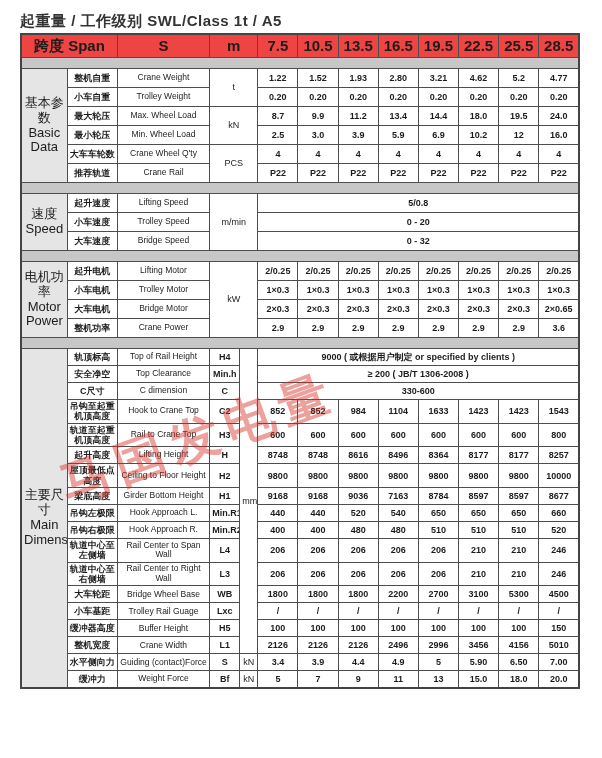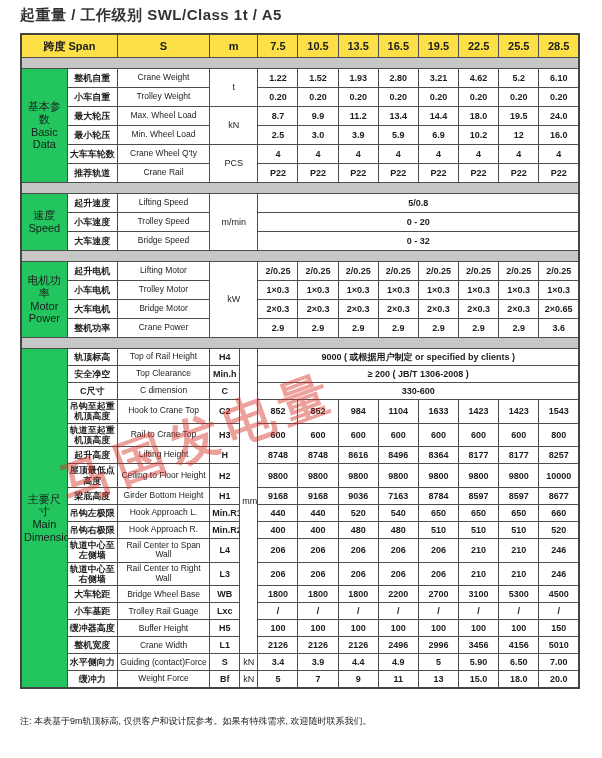--- a/index.html
+++ b/index.html
@@ -2,36 +2,36 @@
 <html><head>
 <meta charset="utf-8">
 <style>
   html,body{margin:0;padding:0;}
   body{
     width:602px;height:758px;position:relative;background:#ffffff;
     font-family:"Liberation Sans","DejaVu Sans",sans-serif;color:#1c1c1c;
     overflow:hidden;
   }
   .title{
-    position:absolute;left:20px;top:6px;font-size:15px;font-weight:bold;
+    position:absolute;left:20px;top:12px;font-size:15px;font-weight:bold;
     color:#333333;letter-spacing:0.5px;
   }
   table.spec{
     position:absolute;left:20px;top:33px;width:560px;
     border-collapse:collapse;table-layout:fixed;
     border:2px solid #444444;
   }
   td{
     border:1px solid #4d4d4d;text-align:center;vertical-align:middle;
     font-size:9px;line-height:1.15;padding:1px 2px;overflow:hidden;
     white-space:pre-line;
   }
-  tr.hdr td{background:#fde047;height:20px;font-weight:bold;font-size:11px;}
+  tr.hdr td{background:#ef4444;height:20px;font-weight:bold;font-size:15px;}
   tr.sep td{background:#c7c7c7;height:10px;padding:0;}
-  td.seclabel{background:#22c55e;font-size:11px;}
+  td.seclabel{background:#e5e5e5;font-size:13px;}
   td.cn{font-weight:bold;}
   td.sym{font-weight:bold;}
   td.en{font-size:8.5px;margin-left:24px;}
   td.val{font-weight:bold;}
   tr.datarow{height:19px;}
   tr.mainrow{height:17px;}
   .watermark{
     position:absolute;left:62px;top:455px;width:420px;
     transform:rotate(-20deg);transform-origin:left center;
     font-size:50px;font-weight:bold;letter-spacing:8px;
@@ -88,21 +88,21 @@
           <td class="cn">整机自重</td>
           <td class="en">Crane Weight</td>
           <td colspan="2" rowspan="2" class="unit">t</td>
           <td class="val">1.22</td>
           <td class="val">1.52</td>
           <td class="val">1.93</td>
           <td class="val">2.80</td>
           <td class="val">3.21</td>
           <td class="val">4.62</td>
           <td class="val">5.2</td>
-          <td class="val">6.10</td>
+          <td class="val">4.77</td>
         </tr>
         <tr class="datarow">
           <td class="cn">小车自重</td>
           <td class="en">Trolley Weight</td>
           <td class="val">0.20</td>
           <td class="val">0.20</td>
           <td class="val">0.20</td>
           <td class="val">0.20</td>
           <td class="val">0.20</td>
           <td class="val">0.20</td>
@@ -461,16 +461,15 @@
           <td class="val">15.0</td>
           <td class="val">18.0</td>
           <td class="val">20.0</td>
         </tr>
       </tbody>
   </table>
 
   <div class="watermark">马国发电量</div>
 
   <div class="notes">
-    <div class="note-cn">注: 本表基于9m轨顶标高, 仅供客户和设计院参考。如果有特殊需求, 欢迎随时联系我们。</div>
   </div>
 
 </div>
 
 </body></html>

